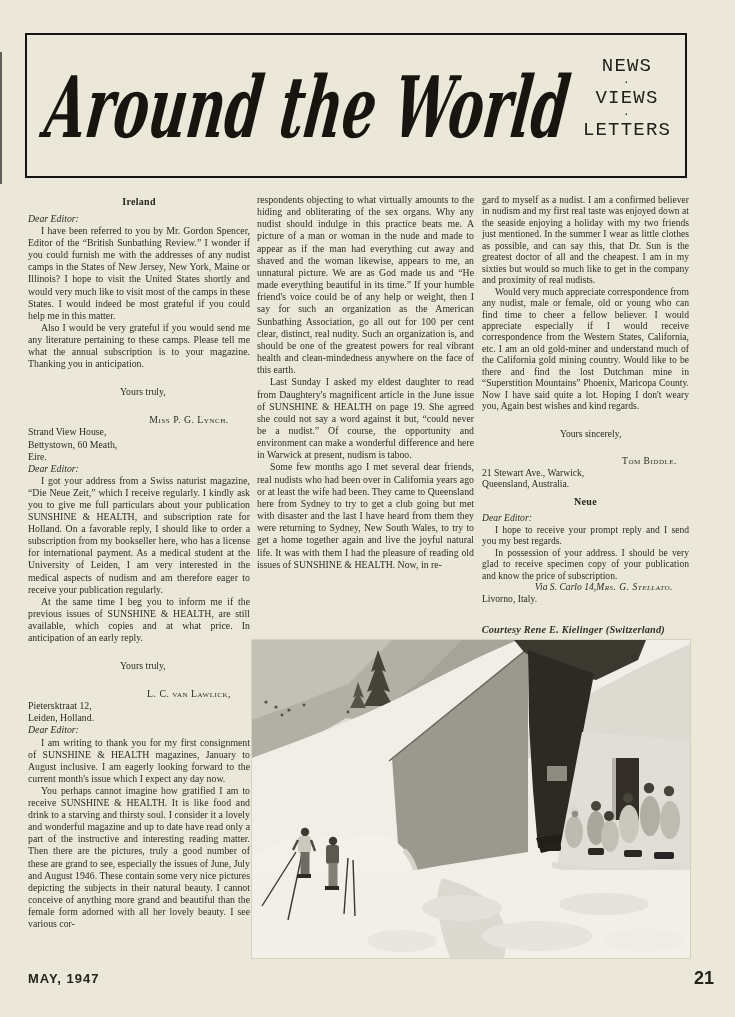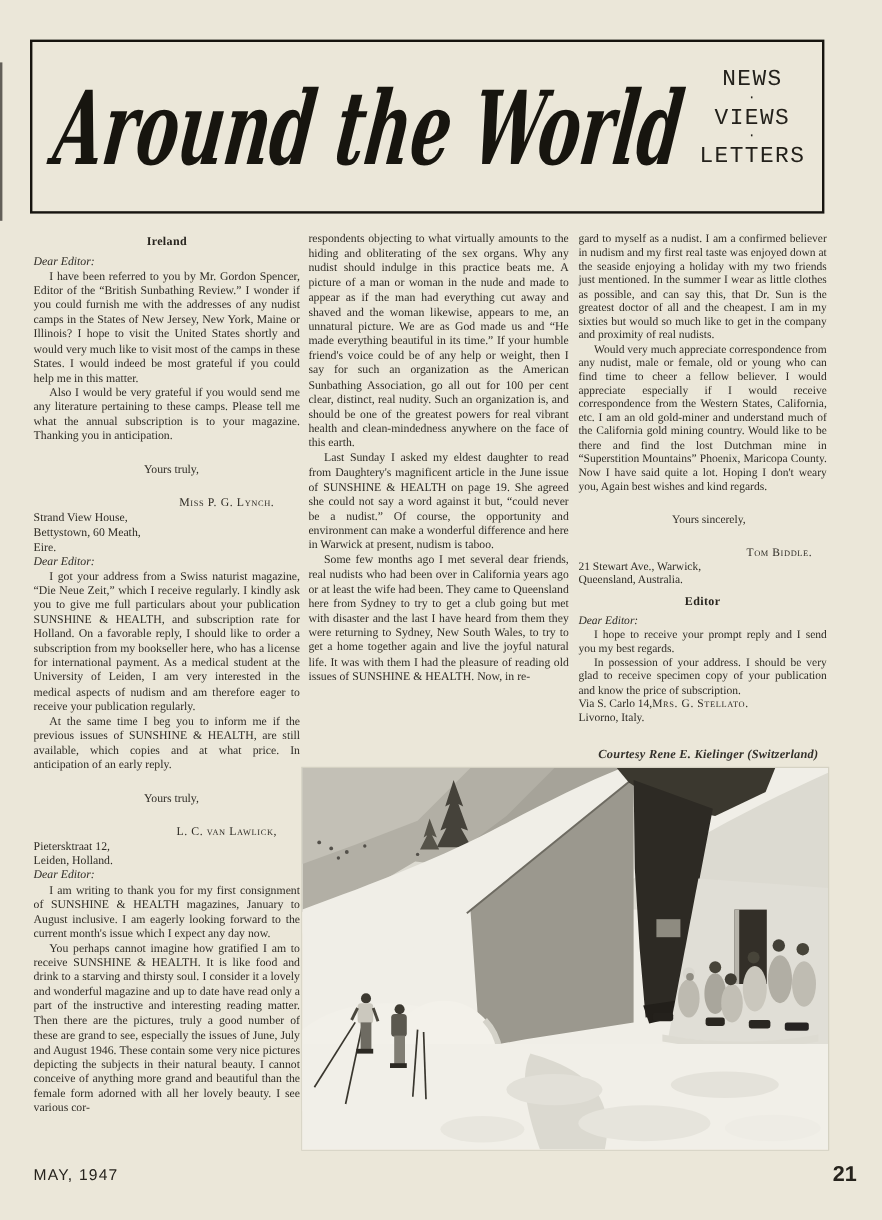--- a/index.html
+++ b/index.html
@@ -29,30 +29,30 @@
   .sal{margin:0;font-style:italic;text-align:left;text-indent:0;}
   .body-p{margin:0;text-indent:13px;}
   .body-p.noindent{text-indent:0;}
   .closing{margin:16px;text-align:left;}
   .signature{margin:0;text-align:center;font-variant:small-caps;letter-spacing:.5px;}
   .pl76{padding-left:76px;}
   .pl104{padding-left:100px;}
   .pl64{padding-left:62px;}
   .pl130{padding-left:128px;}
   .addr{margin:0;text-align:left;text-indent:0;}
-  .via-line{margin:0;display:flex;justify-content:flex-start;padding-right:16px;text-align:left;}
+  .via-line{margin:0;display:flex;justify-content:flex-end;padding-right:16px;text-align:left;font-style:italic;}
   .via-line .sig-inline{font-variant:small-caps;letter-spacing:.5px;}
   
-  .caption{position:absolute;left:250px;top:624px;width:432px;text-align:right;
+  .caption{position:absolute;left:233px;top:624px;width:432px;text-align:right;
     font-style:italic;font-weight:bold;font-size:10.3px;color:#33302a;letter-spacing:.2px;}
   .photo{position:absolute;left:252px;top:640px;width:438px;height:318px;box-shadow:0 0 0 1px rgba(60,55,40,.12);}
   .photo svg{display:block;width:100%;height:100%;}
   
   .footer-issue{position:absolute;left:28px;top:971px;font-family:"Liberation Sans", sans-serif;
-    font-weight:normal;font-size:13px;letter-spacing:1px;color:#26231d;}
+    font-weight:bold;font-size:13px;letter-spacing:1px;color:#26231d;}
   .footer-page{position:absolute;left:694px;top:968px;font-family:"Liberation Sans", sans-serif;
     font-weight:bold;font-size:18px;color:#26231d;}
 </style>
 </head>
 <body>
 
 <div id="page">
 
   <div class="scan-edge"></div>
 
@@ -109,21 +109,21 @@
 
   <div class="col" id="col-right">
     <p class="body-p noindent">gard to myself as a nudist. I am a confirmed believer in nudism and my first real taste was enjoyed down at the seaside enjoying a holiday with my two friends just mentioned. In the summer I wear as little clothes as possible, and can say this, that Dr. Sun is the greatest doctor of all and the cheapest. I am in my sixties but would so much like to get in the company and proximity of real nudists.</p>
     <p class="body-p">Would very much appreciate correspondence from any nudist, male or female, old or young who can find time to cheer a fellow believer. I would appreciate especially if I would receive correspondence from the Western States, California, etc. I am an old gold-miner and understand much of the California gold mining country. Would like to be there and find the lost Dutchman mine in “Superstition Mountains” Phoenix, Maricopa County. Now I have said quite a lot. Hoping I don't weary you, Again best wishes and kind regards.</p>
     <p class="closing pl64">Yours sincerely,</p>
     <p class="signature pl130">Tom Biddle.</p>
     <p class="addr">21 Stewart Ave., Warwick,</p>
     <p class="addr">Queensland, Australia.</p>
 
     <section>
-      <h2 class="heading">Editor</h2>
+      <h2 class="heading">Neue</h2>
       <p class="sal">Dear Editor:</p>
       <p class="body-p">I hope to receive your prompt reply and I send you my best regards.</p>
       <p class="body-p">In possession of your address. I should be very glad to receive specimen copy of your publication and know the price of subscription.</p>
       <p class="via-line">
         <span>Via S. Carlo 14,</span>
         <span class="sig-inline">Mrs. G. Stellato.</span>
       </p>
       <p class="addr">Livorno, Italy.</p>
     </section>
   </div>

